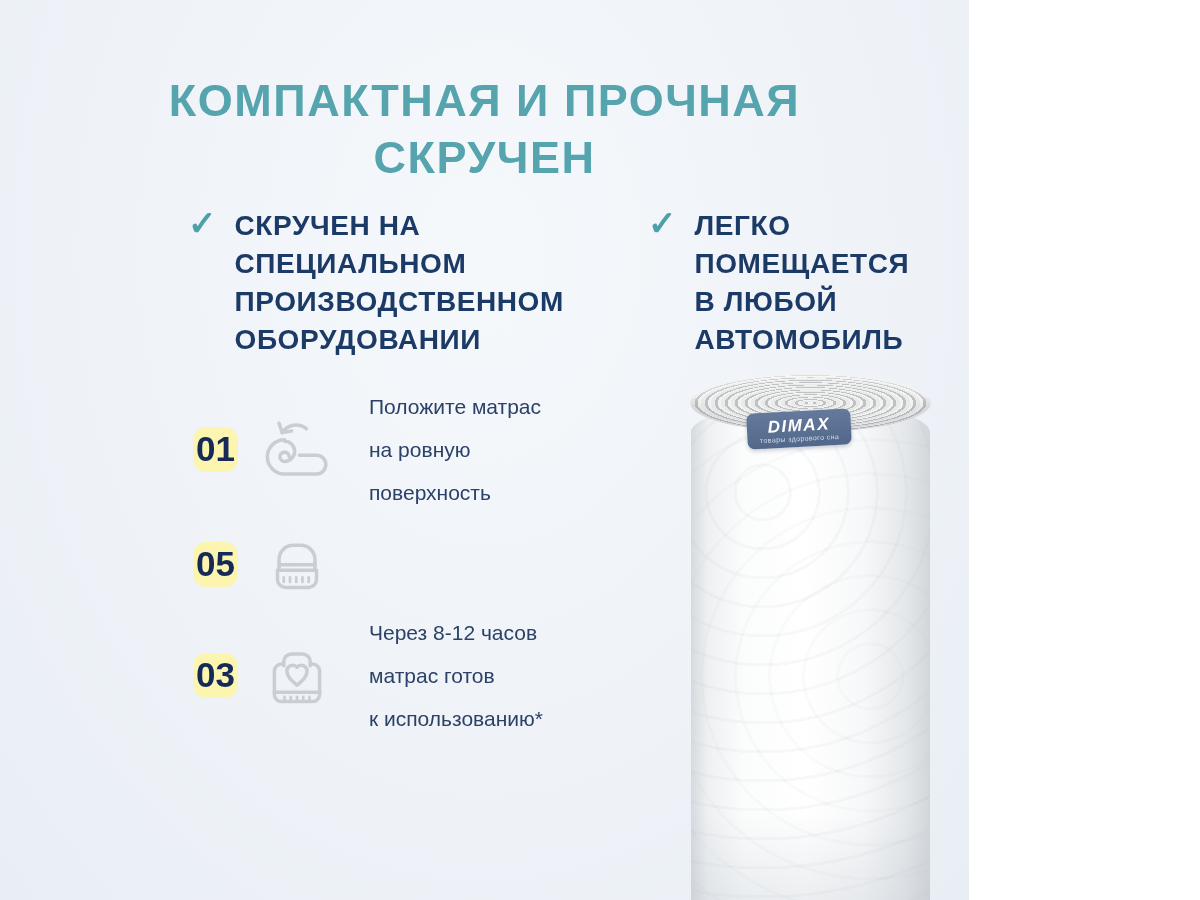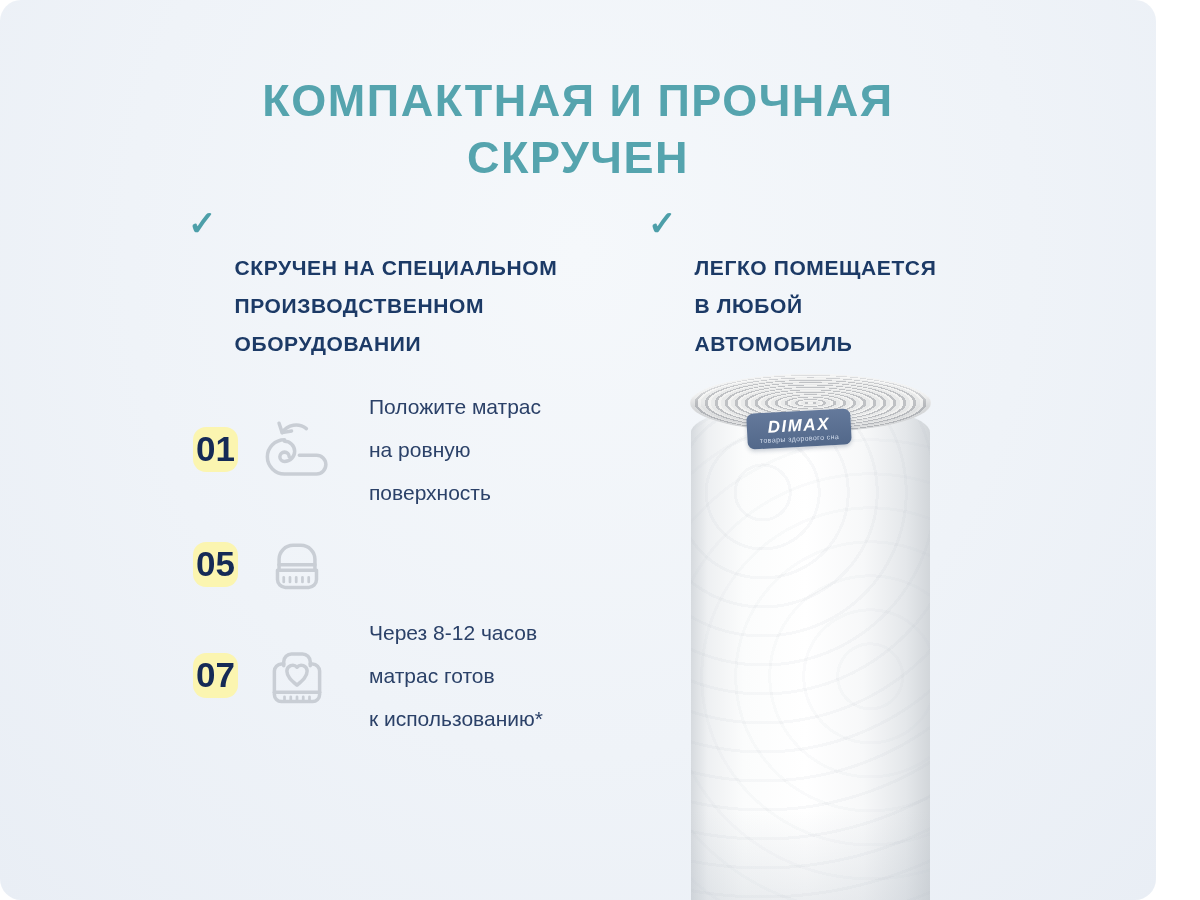--- a/index.html
+++ b/index.html
@@ -1,43 +1,42 @@
 <!DOCTYPE html>
 <html><head>
 <meta charset="utf-8">
 <style>
   * { margin:0; padding:0; box-sizing:border-box; }
   html,body { width:1200px; height:900px; }
   body { font-family:"Liberation Sans", sans-serif; }
 
   .canvas {
-    position:relative; width:1156px; height:900px; overflow:hidden;
+    position:relative; width:969px; height:900px; overflow:hidden;
     background: radial-gradient(ellipse at 50% 28%, #f5f8fb 0%, #eff3f8 55%, #e9eef5 100%);
-    border-radius: 21px;
   }
 
   
   .title {
     position:absolute; top:72px; left:0; right:0;
     text-align:center; color:#55a4ae; font-weight:700;
     font-size:45px; line-height:57px; letter-spacing:1.5px;
   }
   .title span { display:block; }
 
   
   .feature { position:absolute; top:207px; display:flex; }
   .feature-left  { left:188px; width:430px; }
   .feature-right { left:648px; width:340px; }
   .check {
     color:#4d9fa9; font-size:34px; line-height:32px; font-weight:600;
     flex:none; margin-right:18px;
   }
   .feature-text {
-    font-size:21px; font-weight:700; color:#1c3a66;
-    line-height:38px; letter-spacing:0.6px; white-space:pre-line;margin-top:42px;
+    font-size:28px; font-weight:700; color:#1c3a66;
+    line-height:38px; letter-spacing:0.6px; white-space:pre-line;
   }
 
   
   .step { position:absolute; left:193px; display:flex; align-items:center; height:92px; }
   .step-1 { top:403px; }
   .step-2 { top:518px; }
   .step-3 { top:629px; }
   .badge {
     width:45px; height:45px; border-radius:13px; background:#fbf5b0;
     color:#152a56; font-weight:800; font-size:35px;
@@ -132,21 +131,21 @@
       <svg viewBox="0 0 100 100">
         <path class="ln" d="M27 58 V44 a18 18 0 0 1 18 -18 h10 a18 18 0 0 1 18 18 v14"></path>
         <path class="ln" d="M27 51 H73"></path>
         <path class="ln" d="M25 58 h50 v12 a10 10 0 0 1 -10 10 H35 a10 10 0 0 1 -10 -10 z"></path>
         <path class="ln" d="M33 67 v6 M41 67 v6 M49 67 v6 M57 67 v6 M65 67 v6" style="stroke-width:3.5"></path>
       </svg>
     </div>
   </div>
 
   <div class="step step-3">
-    <div class="badge">07</div>
+    <div class="badge">03</div>
     <div class="step-icon">
       <svg viewBox="0 0 100 100">
         <path class="ln" d="M33 36 h-3 a9 9 0 0 0 -9 9 v30 a9 9 0 0 0 9 9 h40 a9 9 0 0 0 9 -9 V45 a9 9 0 0 0 -9 -9 h-3"></path>
         <path class="ln" d="M33 38 v-5 a10 10 0 0 1 10 -10 h14 a10 10 0 0 1 10 10 v5"></path>
         <path class="ln" d="M50 63 C43 57 37 52 37 45 a7.5 7.5 0 0 1 13 -5 a7.5 7.5 0 0 1 13 5 c0 7 -6 12 -13 18 z"></path>
         <path class="ln" d="M21 72 H79"></path>
         <path class="ln" d="M34 78 v4 M42 78 v4 M50 78 v4 M58 78 v4 M66 78 v4" style="stroke-width:3.5"></path>
       </svg>
     </div>
     <p class="step-text">Через 8-12 часов

